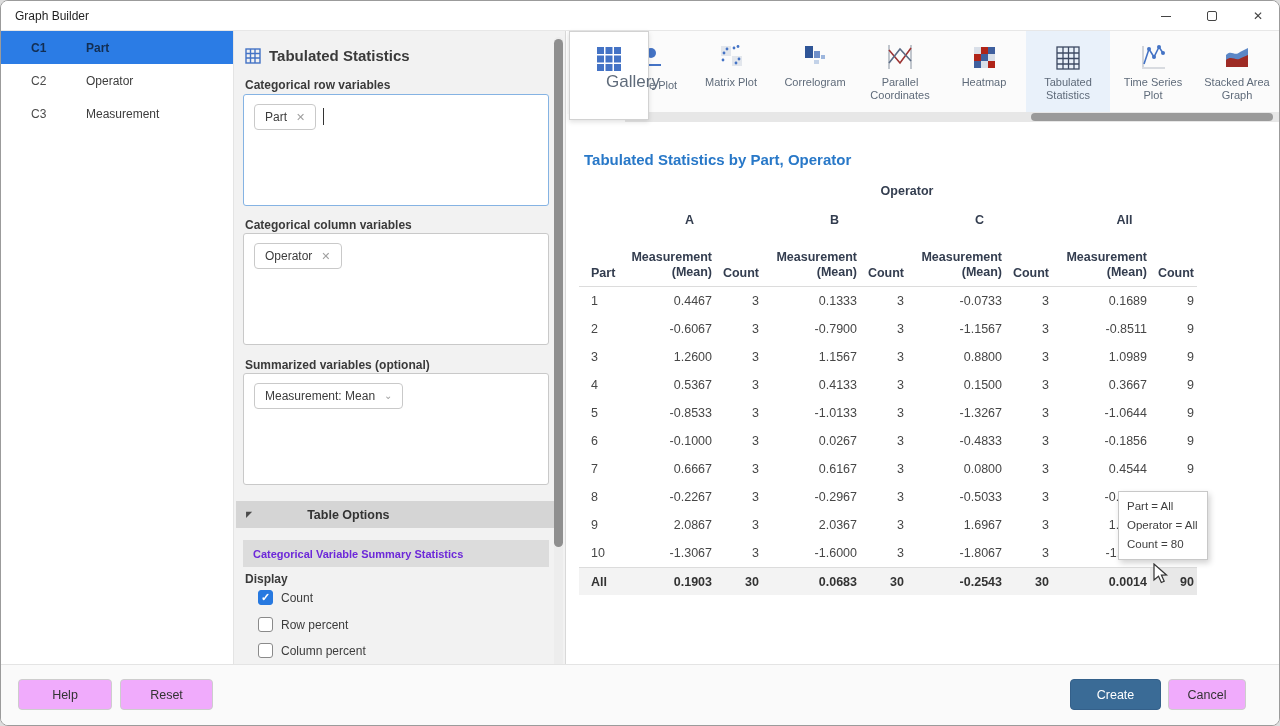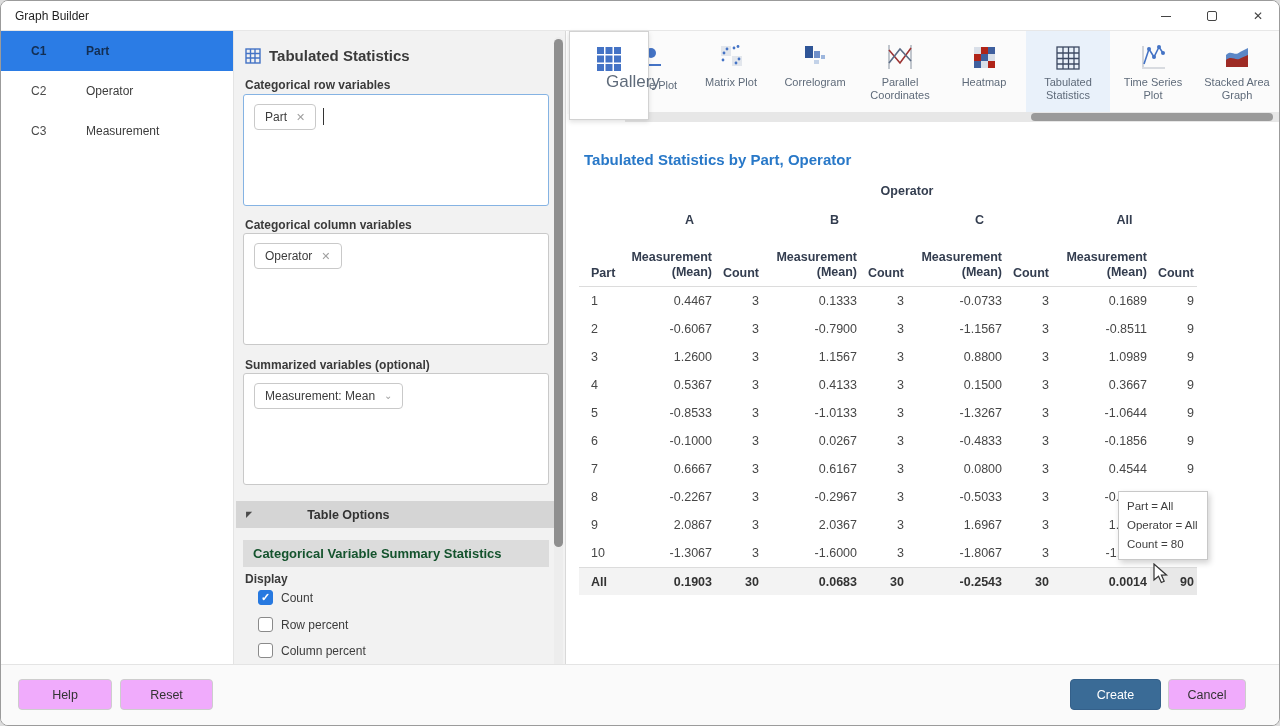--- a/index.html
+++ b/index.html
@@ -11,41 +11,41 @@
   
   .titlebar{position:absolute;left:0;top:0;width:1280px;height:30px;background:#fff;border-bottom:1px solid #e7e7e7;}
   .titlebar .title{position:absolute;left:14px;top:8px;font-size:12px;color:#1f1f1f;}
   .win-controls{position:absolute;right:0;top:0;height:30px;display:flex;}
   .wc{width:46px;height:30px;display:flex;align-items:center;justify-content:center;}
   .glyph-min{width:10px;height:1px;background:#444;}
   .glyph-max{width:10px;height:10px;border:1px solid #444;border-radius:2px;}
   .glyph-close{font-size:12px;color:#444;line-height:1;}
   
   .sidebar{position:absolute;left:0;top:30px;width:233px;height:633px;background:#fff;border-right:1px solid #e4e4e4;}
-  .side-row{position:relative;height:40px;display:flex;align-items:center;cursor:default;padding-left:12px;}
+  .side-row{position:relative;height:33px;display:flex;align-items:center;cursor:default;padding-left:12px;}
   .side-row .col-id{position:absolute;left:30px;font-size:12px;color:#4a4a4a;}
   .side-row .col-name{position:absolute;left:85px;font-size:12px;color:#3c3c3c;}
   .side-row.sel{background:#2b7ce5;}
   .side-row.sel .col-id,.side-row.sel .col-name{color:#132e52;font-weight:bold;}
   
   .panel{position:absolute;left:233px;top:30px;width:332px;height:633px;background:#f2f2f2;border-right:1px solid #d9d9d9;}
   .panel-header{position:absolute;left:11px;top:16px;display:flex;align-items:center;gap:8px;}
   .panel-header .ph-title{font-size:15px;font-weight:bold;color:#3a3a3a;}
   .sec-label{position:absolute;left:11px;font-size:12px;font-weight:bold;color:#3a3a3a;}
   .var-box{position:absolute;left:9px;width:306px;height:112px;background:#fff;border:1px solid #c9c9c9;border-radius:3px;padding:9px 10px;display:flex;align-items:flex-start;}
   .var-box.focused{border-color:#85b3e3;}
   .chip{display:inline-flex;align-items:center;gap:9px;background:#fff;border:1px solid #c9c9c9;border-radius:4px;padding:5px 10px;font-size:12px;color:#3c3c3c;}
   .chip .chip-x{color:#a0a0a0;font-size:11px;line-height:1;}
   .chip .chip-chev{color:#a0a0a0;font-size:10px;line-height:1;}
   .caret{width:1px;height:17px;background:#333;margin-left:7px;margin-top:4px;}
   .opts-bar{position:absolute;left:2px;top:470px;width:318px;height:27px;background:#d5d5d5;display:flex;align-items:center;padding-left:10px;gap:7px;}
   .opts-bar .tri{font-size:8px;color:#4a4a4a;line-height:1;}
   .opts-bar .ob-label{font-size:12.5px;font-weight:bold;color:#333;margin-left:48px;}
   .sub-bar{position:absolute;left:9px;top:509px;width:306px;height:27px;background:#dcdcdc;display:flex;align-items:center;padding-left:10px;}
-  .sub-bar .sb-label{font-size:13px;font-weight:bold;color:#14532d;}
+  .sub-bar .sb-label{font-size:11px;font-weight:bold;color:#6d28d9;}
   .display-label{position:absolute;left:11px;top:541px;font-size:12px;font-weight:bold;color:#3a3a3a;}
   .cb-row{position:absolute;left:24px;display:flex;align-items:center;gap:8px;cursor:default;}
   .cb-box{width:15px;height:15px;border:1px solid #8a8a8a;border-radius:3px;background:#fff;display:flex;align-items:center;justify-content:center;}
   .cb-box.checked{background:#2779e0;border-color:#2779e0;color:#fff;font-size:11px;font-weight:bold;line-height:1;}
   .cb-label{font-size:12px;color:#3c3c3c;}
   .panel-scroll-track{position:absolute;left:320px;top:6px;width:9px;height:630px;background:#ededed;border-radius:5px;}
   .panel-scroll-thumb{position:absolute;left:320px;top:8px;width:9px;height:508px;background:#8f8f8f;border-radius:5px;}
   
   .main-bg{position:absolute;left:565px;top:30px;width:715px;height:633px;background:#fff;}
   .gallery-strip{position:absolute;left:566px;top:30px;width:714px;height:83px;background:#fbfbfb;}

